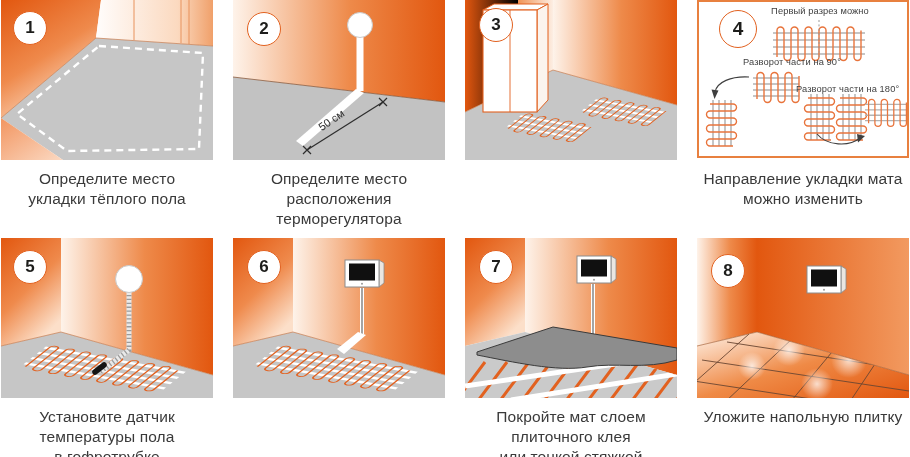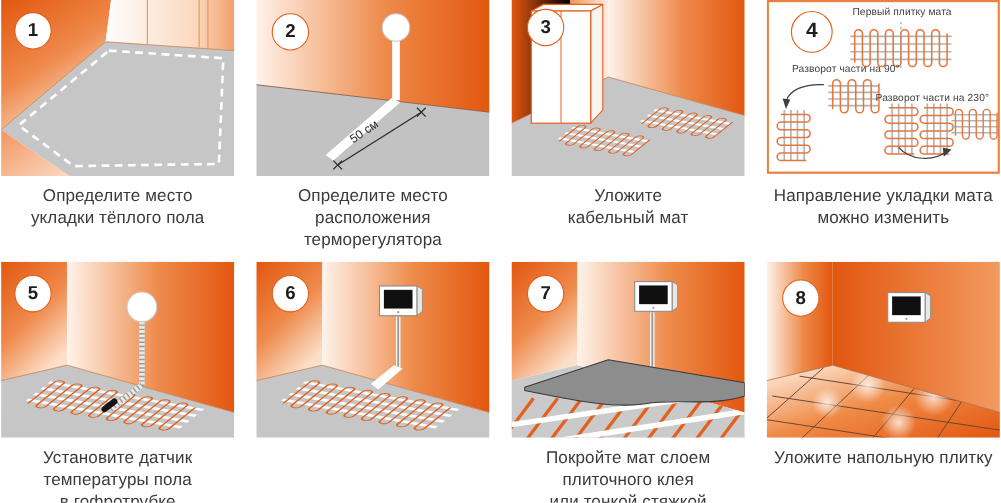--- a/index.html
+++ b/index.html
@@ -23,21 +23,21 @@
     display:flex;align-items:center;justify-content:center;
     font-weight:bold;font-size:17px;color:#1d1d1b;box-sizing:border-box;
   }
   .b1{left:12px;top:11px;} .b2{left:14px;top:12px;} .b3{left:14px;top:8px;}
   .b4{left:22px;top:10px;width:38px;height:38px;font-size:19px;}
   .b5{left:12px;top:12px;} .b6{left:14px;top:12px;} .b7{left:14px;top:12px;} .b8{left:14px;top:16px;}
   .p4label{
     position:absolute;font-size:9.3px;color:#3f3f3f;letter-spacing:.1px;z-index:2;white-space:nowrap;
   }
   .l-first{left:58px;top:6px;width:130px;text-align:center;}
-  .l-90{left:23px;top:57px;}
+  .l-90{left:2px;top:57px;padding-left:44px;}
   .l-180{left:99px;top:84px;}
   .dim-label{
     position:absolute;left:84px;top:114px;font-size:11px;color:#2d2d2d;
     transform:rotate(-34deg);z-index:2;white-space:nowrap;
   }
 </style>
 </head>
 <body>
 
 <svg width="0" height="0" style="position:absolute" aria-hidden="true">
@@ -169,43 +169,41 @@
           <polygon points="18,10 29,4 83,4 72,10" fill="#fffefd" stroke="#e2611f" stroke-width="1"></polygon>
           <polygon points="72,10 83,4 83,100 72,112" fill="#fbf4ee" stroke="#e2611f" stroke-width="1"></polygon>
           <rect x="18" y="10" width="54" height="102" fill="#ffffff" stroke="#e2611f" stroke-width="1.1"></rect>
           <path d="M45,10 V112" stroke="#e2611f" stroke-width="0.9"></path>
         </g>
       </svg>
       <div class="badge b3">
           <span>3</span>
         </div>
     </div>
-    <p class="caption">Уложите
-кабельный мат</p>
   </section>
 
   <section class="panel">
     <div class="art">
       <svg width="212" height="160" viewBox="0 0 212 160">
         <rect x="1" y="1" width="210" height="156" fill="#ffffff" stroke="#e8803f" stroke-width="2"></rect>
         <use href="#m4b" transform="translate(76,26)"></use>
         <path d="M122,20 V62" stroke="#9a9a9a" stroke-width="1" stroke-dasharray="2 2.4"></path>
         <use href="#m4s" transform="translate(56,72)"></use>
         <path d="M52,77 C34,76 20,82 18,92" fill="none" stroke="#3f3f3f" stroke-width="1.1"></path>
         <polygon points="14.5,89.5 21.5,90.5 17.5,99" fill="#3f3f3f"></polygon>
         <use href="#m4s" transform="translate(40,100) rotate(90)"></use>
         <use href="#m4s" transform="translate(138,94) rotate(90)"></use>
         <use href="#m4s" transform="translate(170,94) rotate(90)"></use>
         <path d="M120,134 C130,146 152,147 163,138" fill="none" stroke="#3f3f3f" stroke-width="1.1"></path>
         <polygon points="160,134 168,136 161,142.5" fill="#3f3f3f"></polygon>
         <use href="#m4s" transform="translate(168,99) scale(0.9)"></use>
       </svg>
-      <span class="p4label l-first">Первый плитку мата</span>
+      <span class="p4label l-first">Первый разрез можно</span>
       <span class="p4label l-90">Разворот части на 90°</span>
-      <span class="p4label l-180">Разворот части на 230°</span>
+      <span class="p4label l-180">Разворот части на 180°</span>
       <div class="badge b4">
           <span>4</span>
         </div>
     </div>
     <p class="caption">Направление укладки мата
 можно изменить</p>
   </section>
 
   <section class="panel row2">
     <div class="art">

